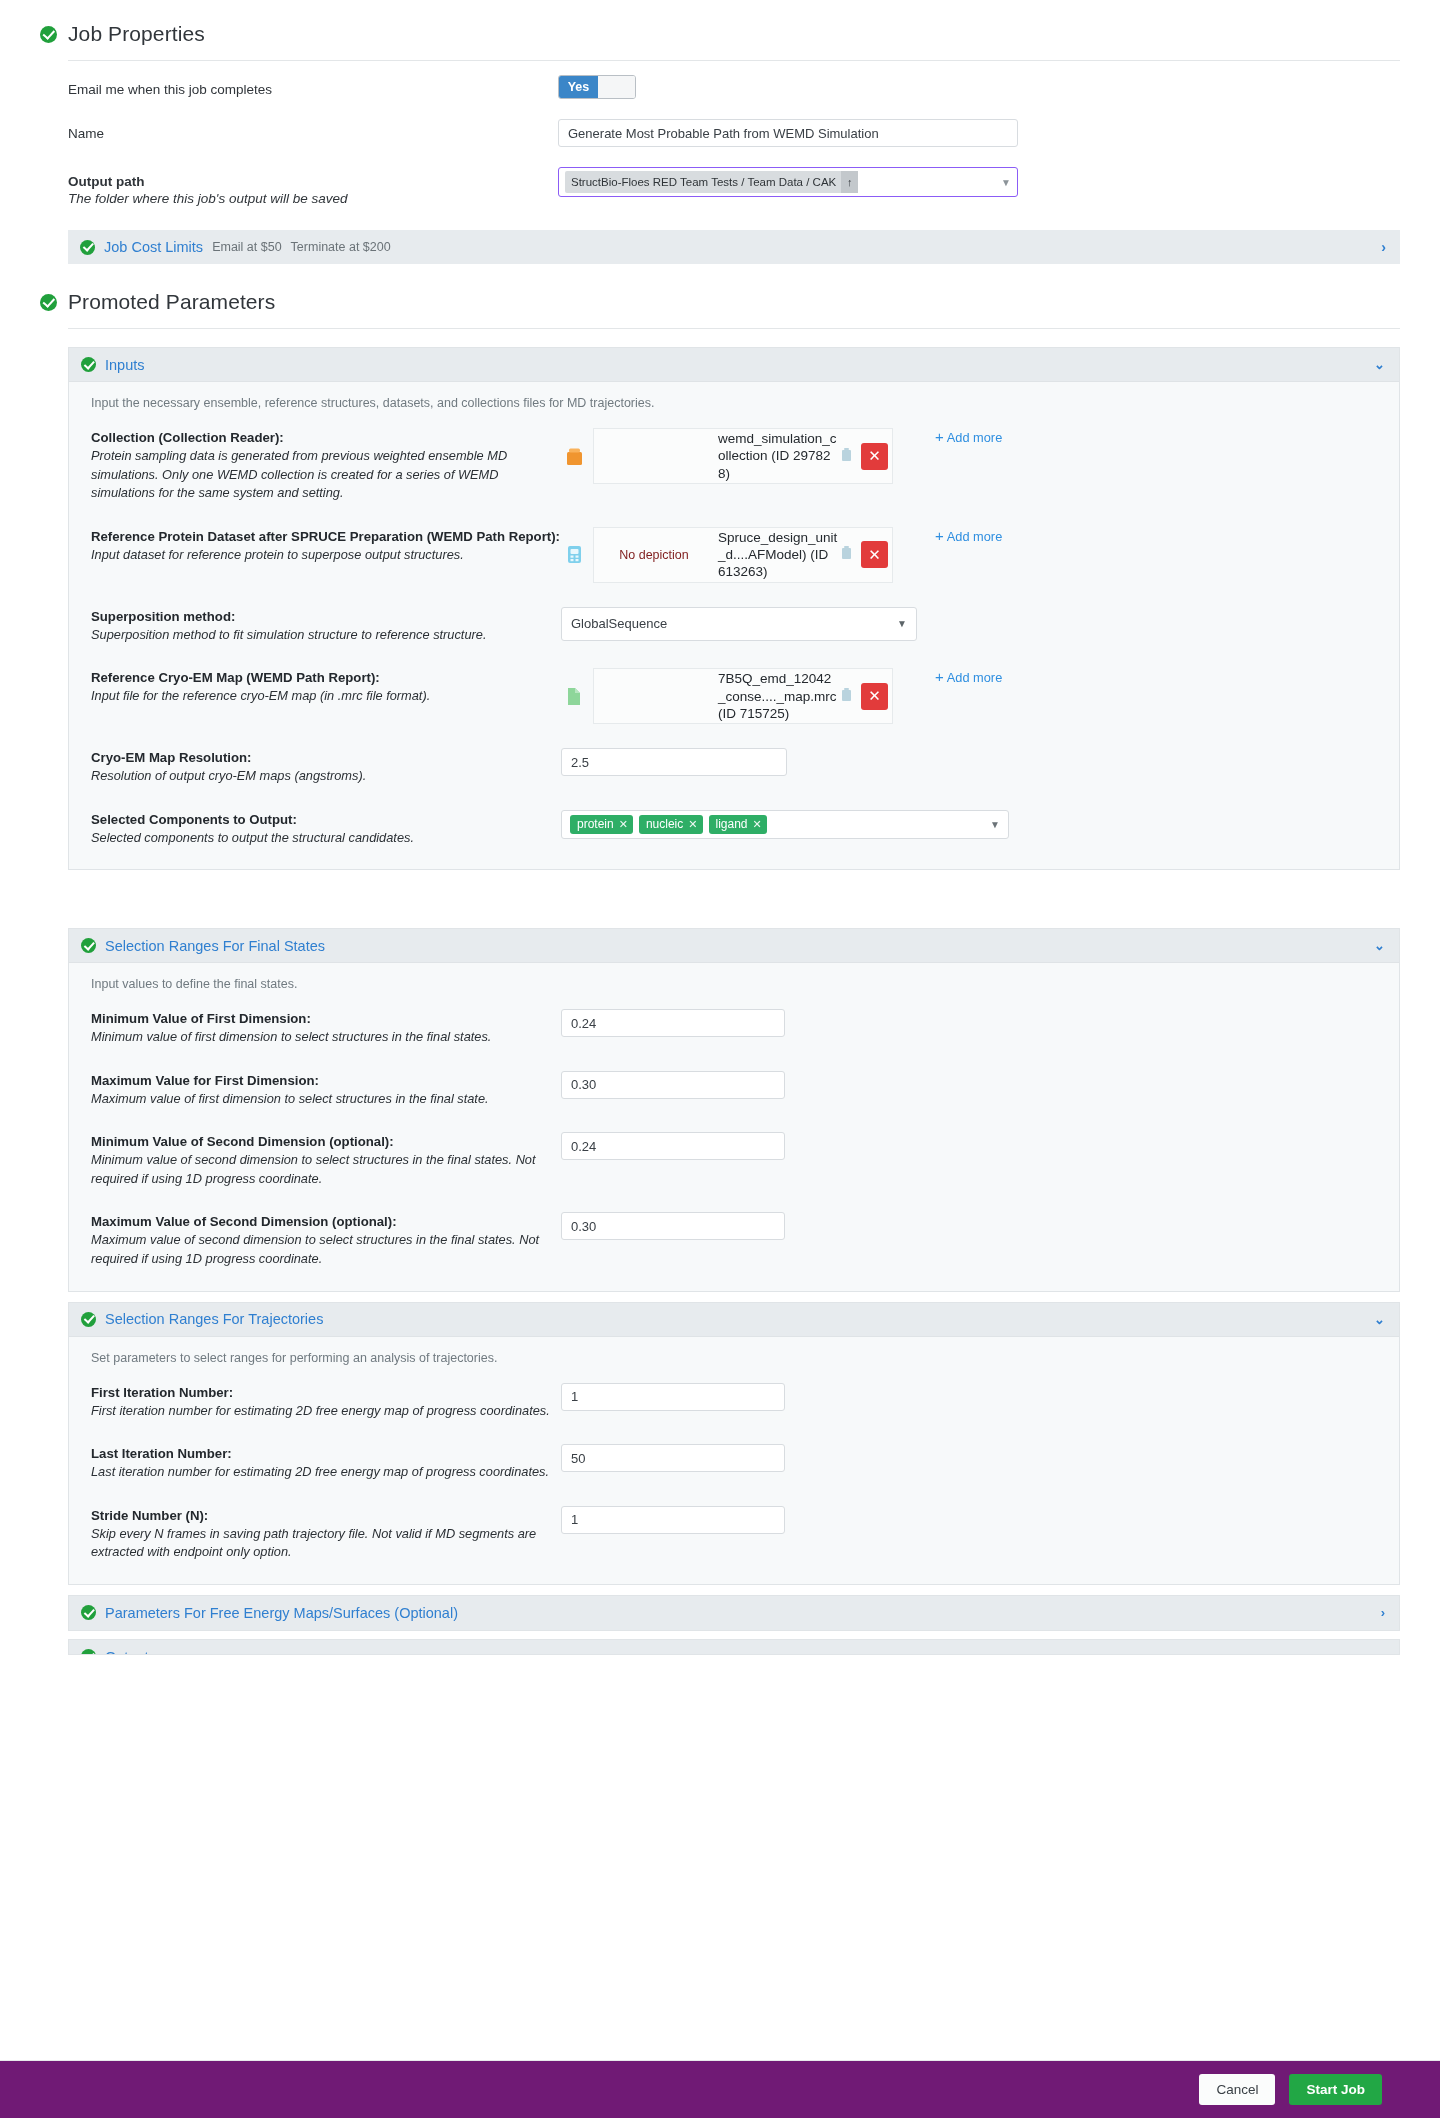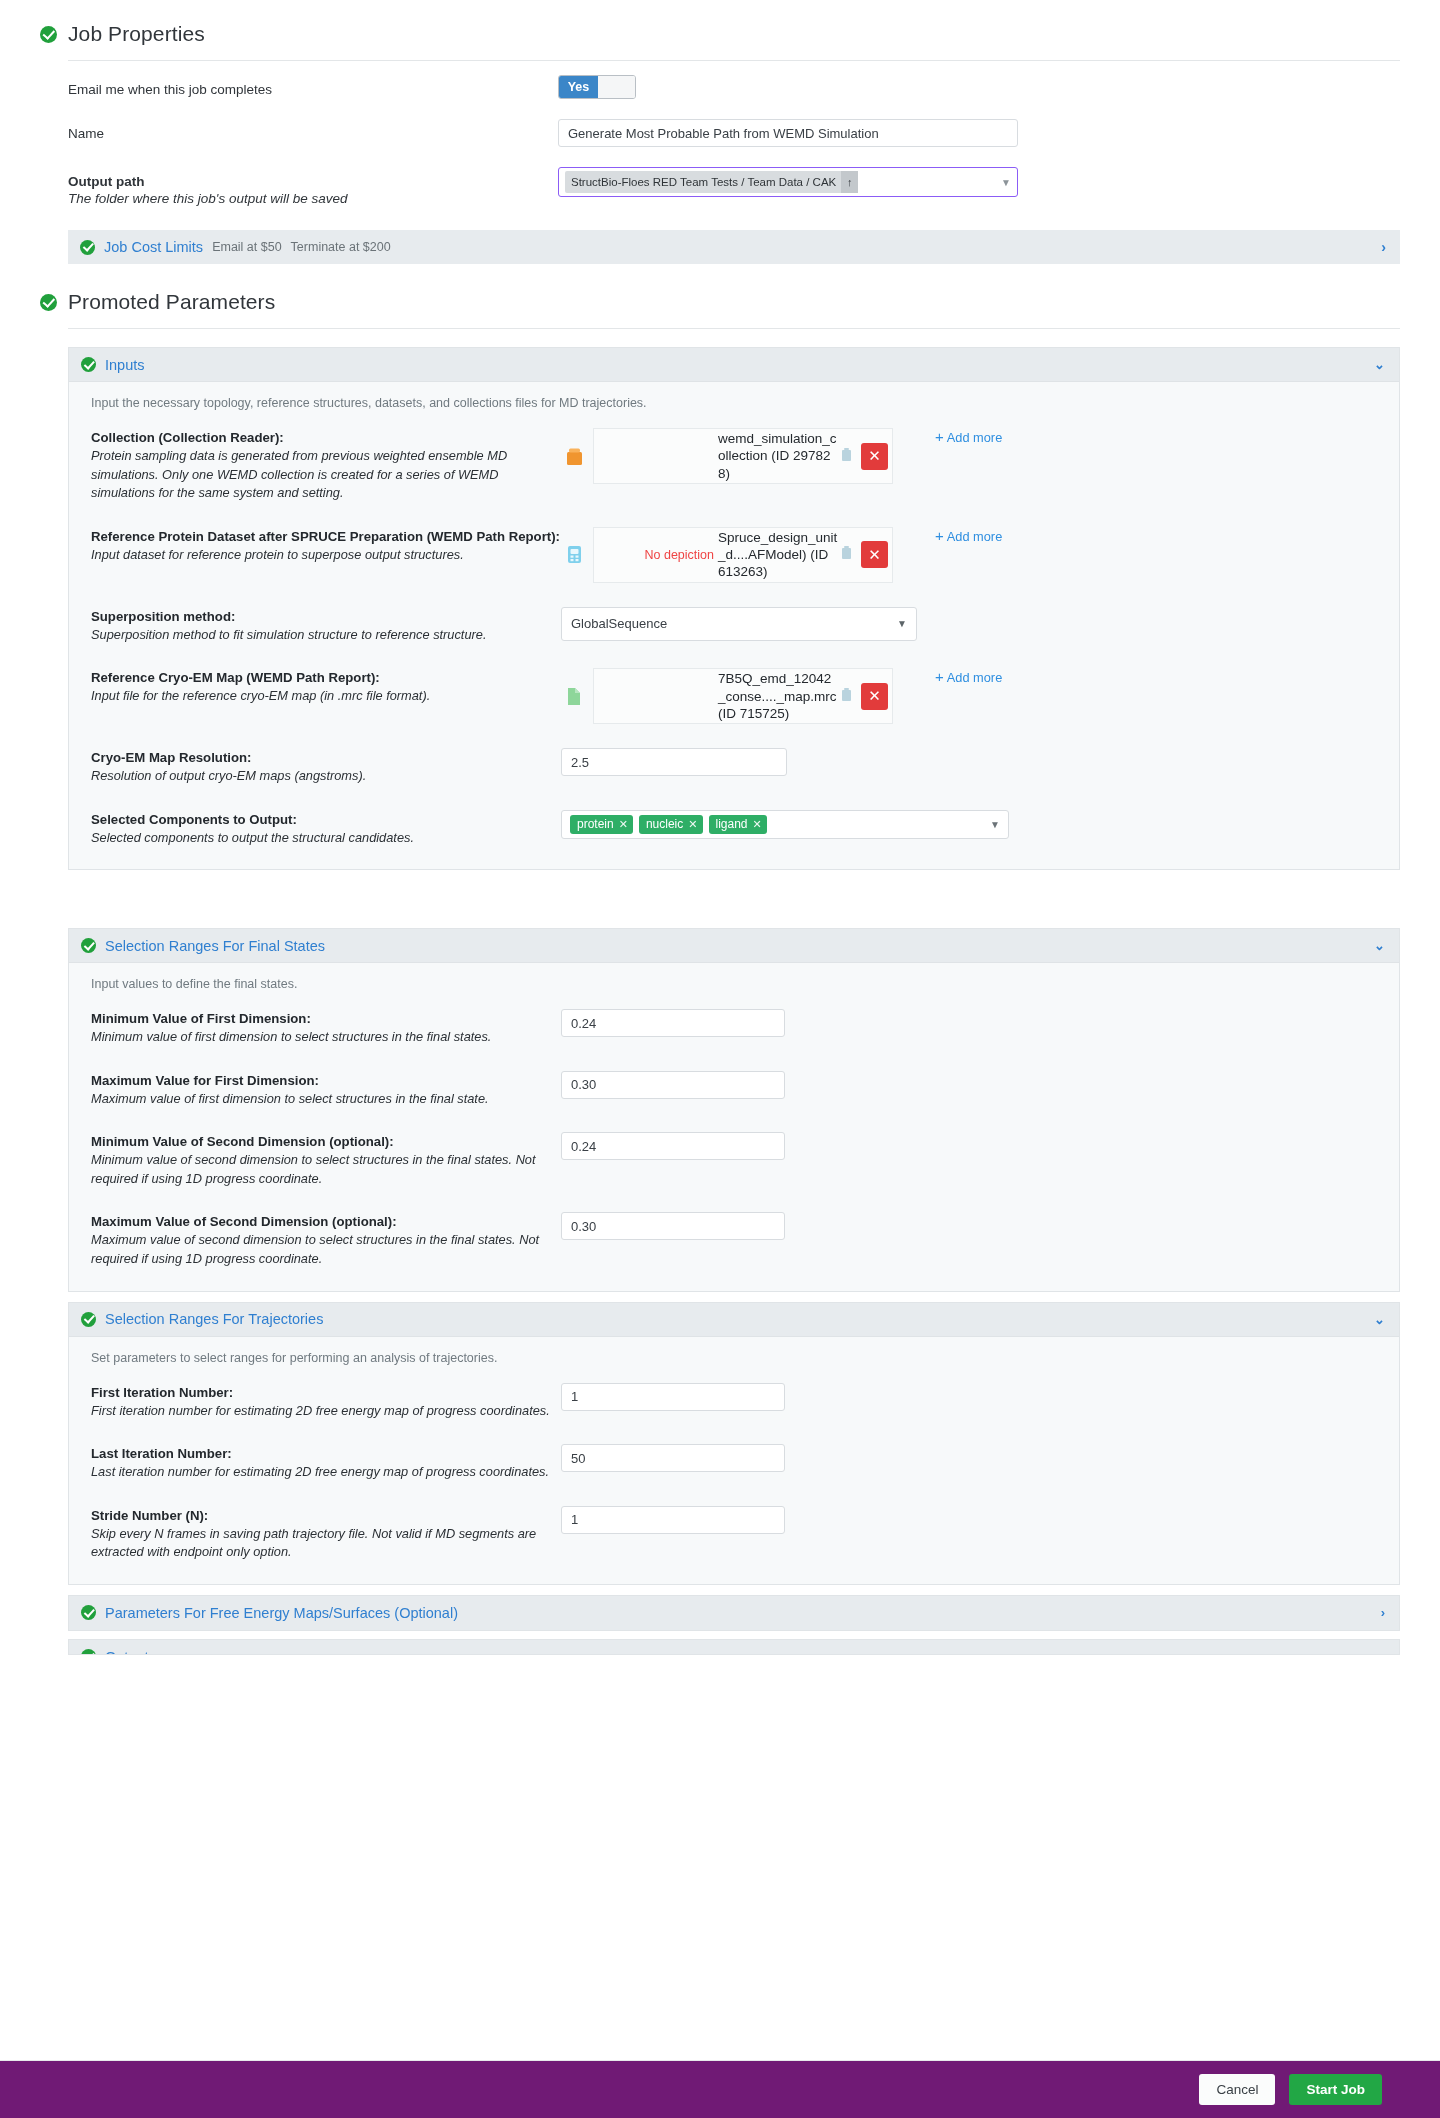--- a/index.html
+++ b/index.html
@@ -103,21 +103,21 @@
   .pl .i { font-style: italic; font-size: 12.8px; color: #2b3035; display: block; margin-top: 2px; line-height: 1.45; }
   .pc { flex: 1; display: flex; align-items: flex-start; }
 
   
   .filewrap { display: flex; align-items: center; gap: 0; }
   .ficon { width: 26px; display: flex; justify-content: center; align-items: center; flex: none; }
   .fbox {
     border: 1px solid #e6eaec; background: #fbfcfc; height: 56px; width: 300px;
     display: flex; align-items: center; padding: 0 4px 0 0; margin-left: 6px;
   }
-  .fdep { font-size: 12.5px; color: #ef4444; width: 120px; text-align: right; flex: none; }
+  .fdep { font-size: 12.5px; color: #7f1d1d; width: 120px; text-align: center; flex: none; }
   .fname { font-size: 13.5px; color: #24292e; line-height: 1.28; flex: 1; padding-left: 4px; word-break: break-all; }
   .ficon-trash { width: 15px; flex: none; margin: 0 6px 0 2px; }
   .xbtn {
     width: 27px; height: 27px; background: #e23b3b; border-radius: 3px;
     color: #fff; font-size: 15px; display: flex; align-items: center;
     justify-content: center; flex: none; font-weight: 400;
   }
   .addmore { color: #2f8fe0; font-size: 12.8px; margin-left: 42px; white-space: nowrap; }
   .addmore .plus { font-size: 15px; margin-right: 3px; }
 
@@ -219,21 +219,21 @@
     </div>
     <div class="hr"></div>
   </div>
 
   <div class="panel clip" style="margin-top:18px">
     <div class="panel-head">
       <span class="chk sm"></span>
       <span class="pt">Inputs</span>
       <span class="chev">⌄</span>
     </div>
-    <div class="panel-desc">Input the necessary topology, reference structures, datasets, and collections files for MD trajectories.</div>
+    <div class="panel-desc">Input the necessary ensemble, reference structures, datasets, and collections files for MD trajectories.</div>
     <div class="panel-body">
 
       <div class="prow">
         <div class="pl">
           <span class="b">Collection (Collection Reader):</span>
           <span class="i">Protein sampling data is generated from previous weighted ensemble MD simulations. Only one WEMD collection is created for a series of WEMD simulations for the same system and setting.</span>
         </div>
         <div class="pc">
           <div class="filewrap">
             <div class="ficon">

